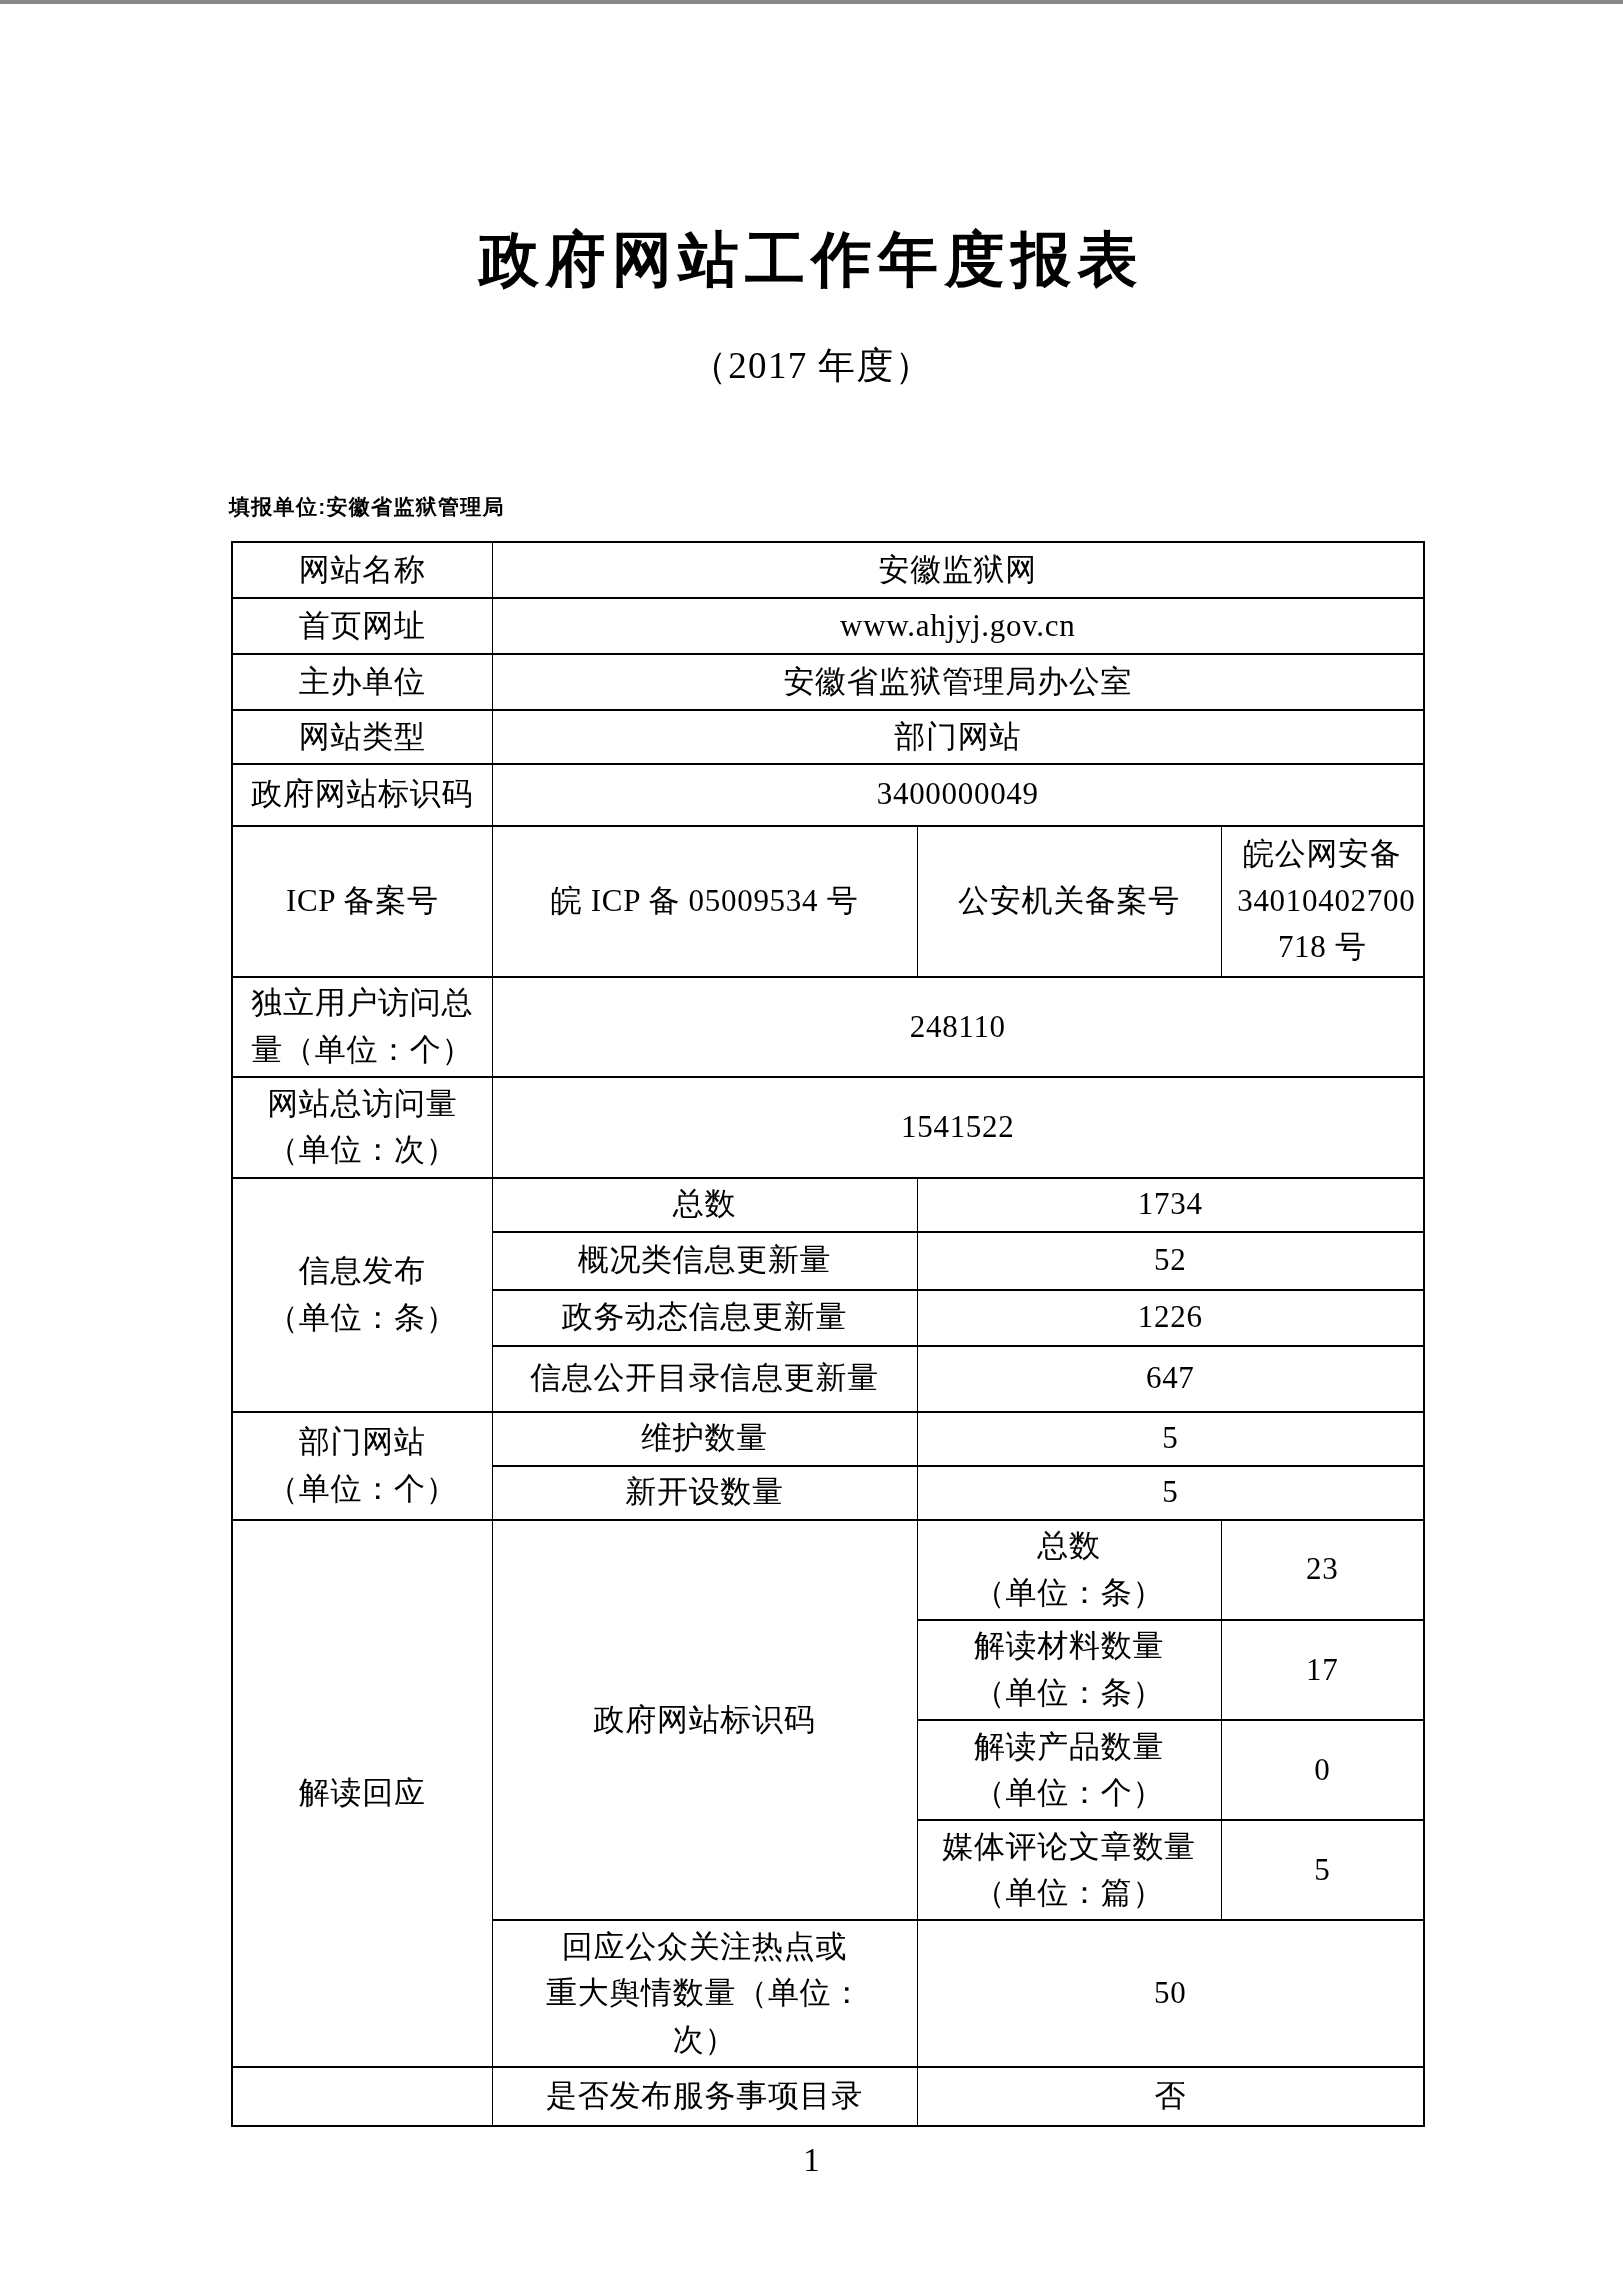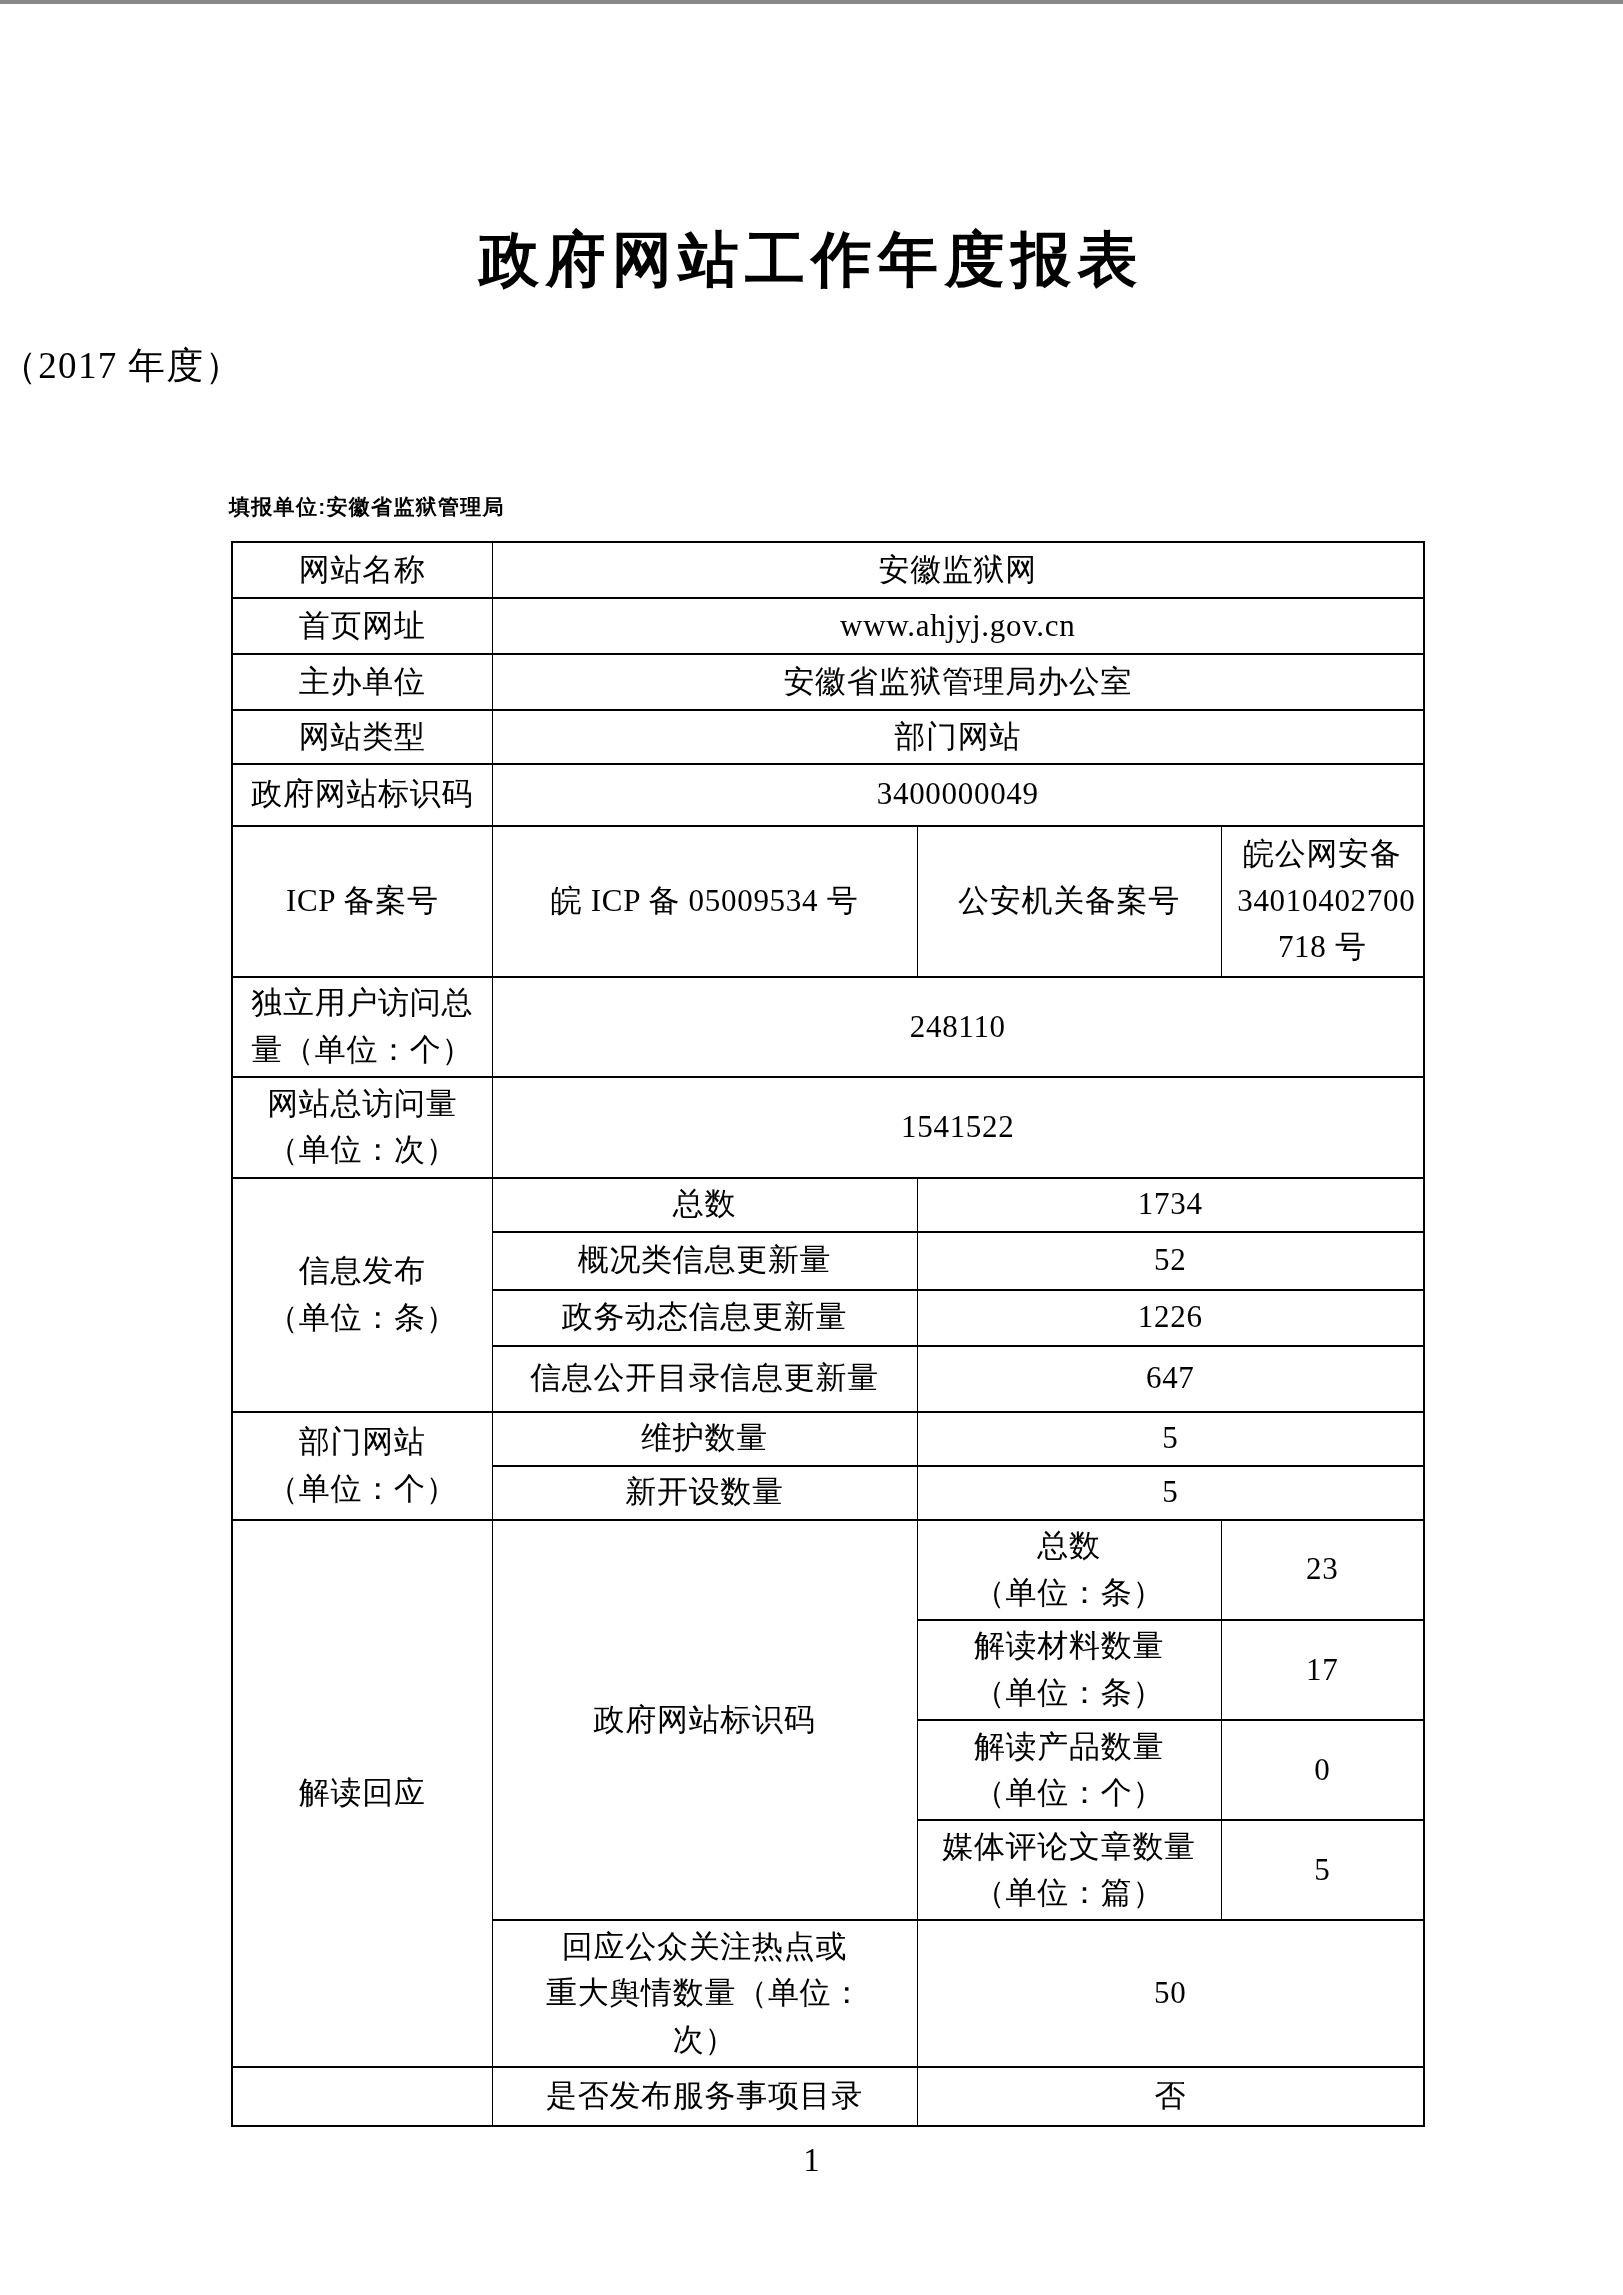--- a/index.html
+++ b/index.html
@@ -20,20 +20,21 @@
     font-family: "Liberation Sans", "DejaVu Sans", sans-serif;
     font-weight: bold;
     font-size: 60px;
     letter-spacing: 6.5px;
     white-space: nowrap;
   }
   .doc-subtitle {
     position: absolute;
     left: 0; right: 0;
     top: 337px;
+    text-align: center;
     font-size: 37px;
     letter-spacing: 1.3px;
     white-space: nowrap;
   }
   .reporting-unit {
     position: absolute;
     left: 229px;
     top: 489px;
     font-family: "Liberation Sans", "DejaVu Sans", sans-serif;
     font-weight: bold;

